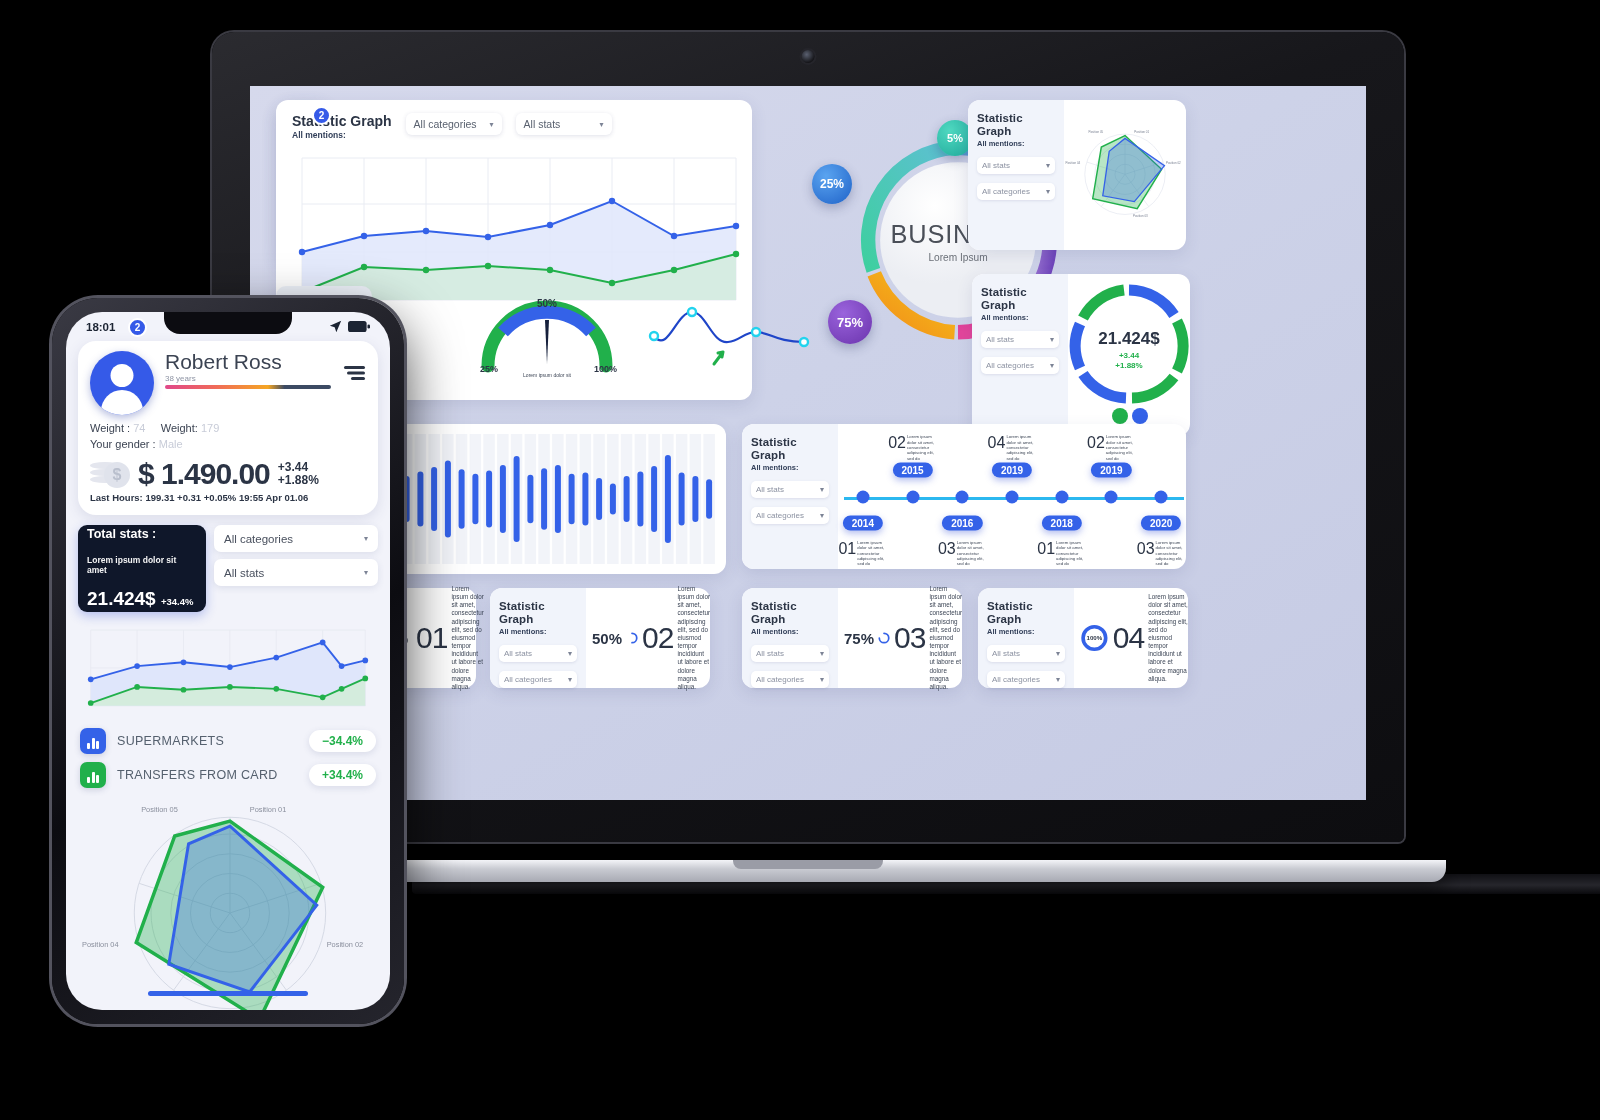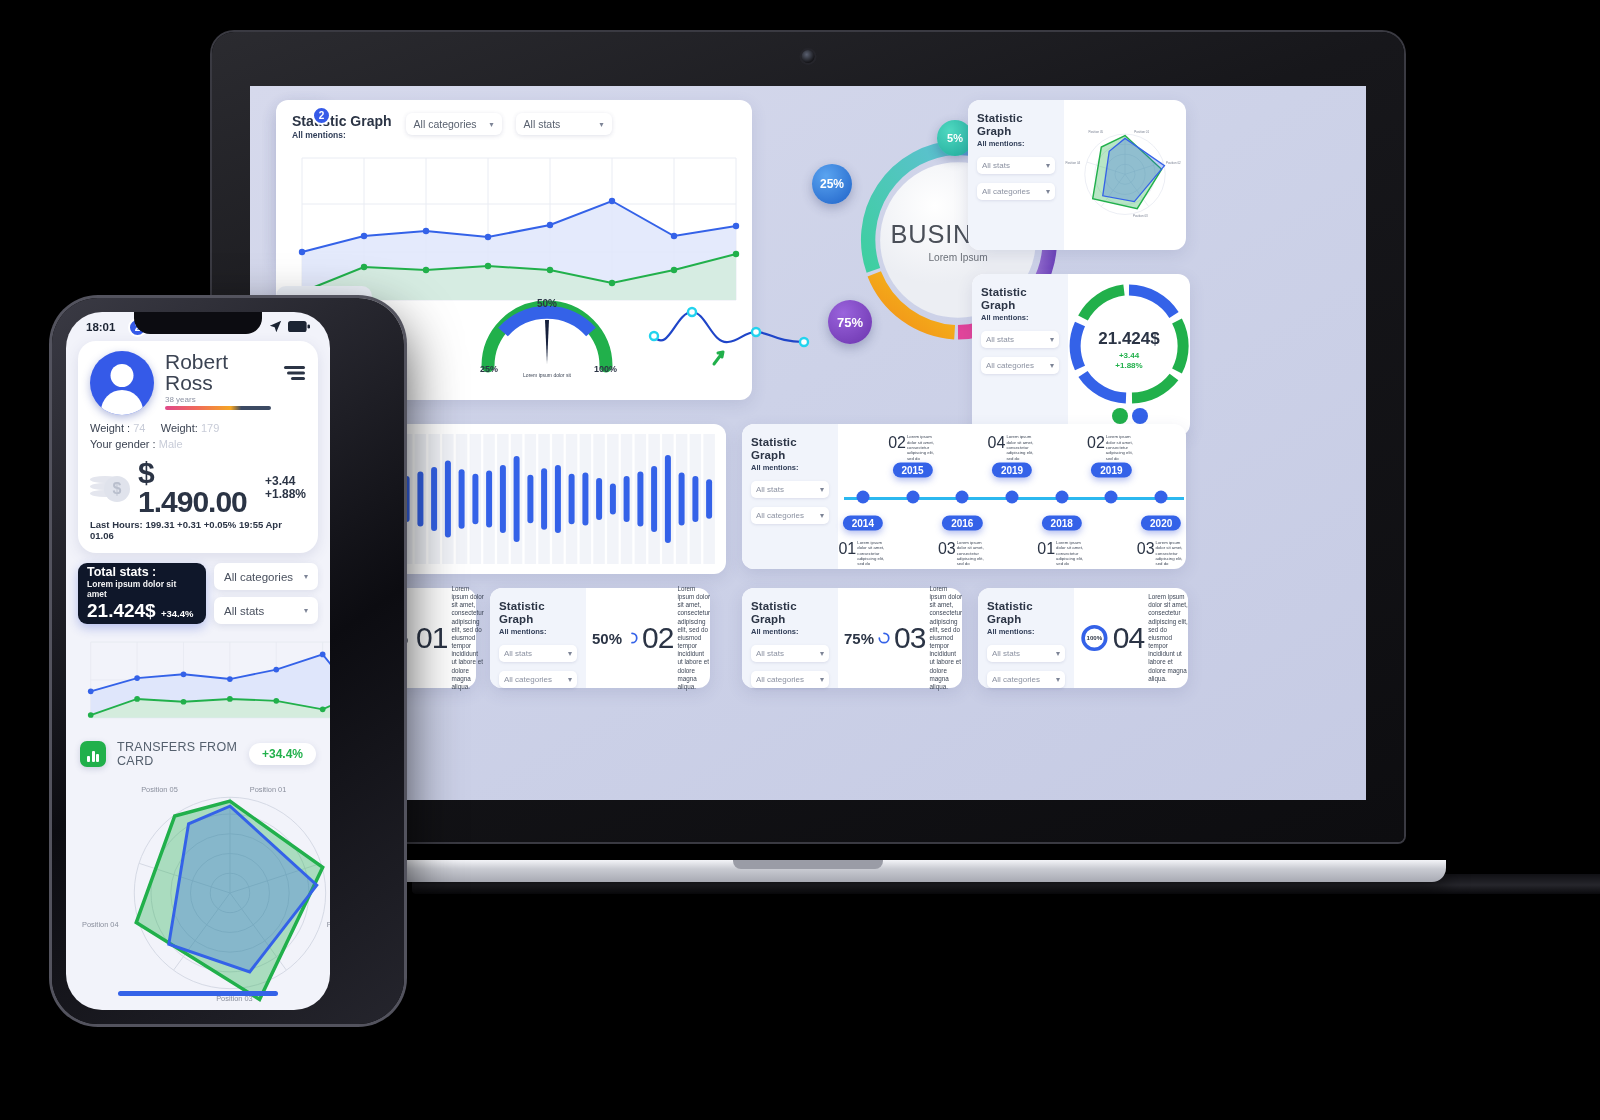--- a/index.html
+++ b/index.html
@@ -59,21 +59,21 @@
   .dd { background:#fff; border-radius:6px; height:22px; min-width:96px;
         display:flex; align-items:center; justify-content:space-between;
         padding:0 8px; font-size:10.5px; color:#59616f;
         box-shadow:0 1px 4px rgba(60,70,120,.16); }
   .chev { font-size: 8px; color:#7d8496; }
 
   
   .phone { position: absolute; left: 52px; top: 298px; width: 352px; height: 726px; }
   .phone-body { position:absolute; inset:0; background:linear-gradient(145deg,#3a3a44,#0c0c11 55%,#25252d);
                 border-radius: 46px; box-shadow: 0 0 0 3px #53535e, 0 22px 55px rgba(0,0,0,.75); }
-  .phone-screen { position:absolute; left:14px; top:14px; width:264px; height:698px;
+  .phone-screen { position:absolute; left:14px; top:14px; width:324px; height:698px;
                   background:#f2f3fa; border-radius:36px; overflow:hidden; }
   .p-notch { position:absolute; left:50%; top:0; transform:translateX(-50%);
              width:128px; height:22px; background:#0c0c11; border-radius:0 0 16px 16px; z-index:5; }
   .statusbar { display:flex; justify-content:space-between; align-items:center;
                padding:8px 20px 0 20px; font-size:11.5px; font-weight:700; color:#1c2433; }
 
   .profile-card { margin:8px 12px 0 12px; background:#fff; border-radius:18px; padding:10px 12px 12px 12px;
                   box-shadow:0 4px 14px rgba(60,70,120,.13); }
   .avatar-lg { width:64px; height:64px; border-radius:50%; background:#355ae8; position:relative;
                box-shadow:0 3px 9px rgba(40,60,160,.35); overflow:hidden; flex:0 0 auto; }
@@ -97,22 +97,22 @@
               background:#e0e3ec; display:flex; align-items:center; justify-content:center;
               font-size:16px; font-weight:700; color:#b9bfcd; }
   .amt { font-size:30px; font-weight:700; color:#2b3445; letter-spacing:-1px; line-height:.95; }
   .delta { font-size:12px; font-weight:700; color:#2b3445; line-height:1.06; }
   .lasth { font-size:9.5px; font-weight:700; color:#2b3445; margin-top:3px; }
 
   .tot { display:flex; gap:8px; margin:10px 12px 0 12px; }
   .tot-blue { background:#0f172a; border-radius:9px; padding:2px 9px; color:#fff; flex:0 0 128px;
               box-shadow:0 4px 11px rgba(40,70,210,.3); }
   .tot-blue .l1 { font-size:12.5px; font-weight:700; }
-  .tot-blue .l2 { font-size:8.5px; font-weight:600; opacity:.95; margin-top:0; }
-  .tot-blue .l3 { font-size:19px; font-weight:700; margin-top:1px; }
+  .tot-blue .l2 { font-size:8.5px; font-weight:600; opacity:.95; margin-top:14px; }
+  .tot-blue .l3 { font-size:19px; font-weight:700; margin-top:13px; }
   .tot-blue .l3 span { font-size:9.5px; }
   .selcol { flex:1; display:flex; flex-direction:column; gap:7px; }
   .sel-w { background:#fff; border-radius:7px; height:27px; display:flex; align-items:center;
            justify-content:space-between; padding:0 10px; font-size:11.5px; color:#49505e;
            box-shadow:0 2px 7px rgba(60,70,120,.12); }
 
   .legend { margin:10px 14px 0 14px; }
   .lrow { display:flex; align-items:center; gap:11px; margin-top:8px; }
   .lico { width:26px; height:26px; border-radius:7px; display:flex; align-items:flex-end;
           justify-content:center; gap:1.5px; padding-bottom:5px; flex:0 0 auto;
@@ -742,20 +742,29 @@
             <circle cx="152" cy="66" r="3"></circle>
             <circle cx="201" cy="68" r="3"></circle>
             <circle cx="250" cy="77" r="3"></circle>
             <circle cx="270" cy="68" r="3"></circle>
             <circle cx="295" cy="57" r="3"></circle>
           </g>
       </svg>
 
       <div class="legend">
         <div class="lrow">
+          <div class="lico" style="background:#3462e8;">
+            <b style="height:6px;"></b>
+              <b style="height:11px;"></b>
+              <b style="height:8px;"></b>
+            </div>
+          <div class="ltext">SUPERMARKETS</div>
+          <div class="lpct">−34.4%</div>
+        </div>
+        <div class="lrow">
           <div class="lico" style="background:#21b04b;">
             <b style="height:6px;"></b>
               <b style="height:11px;"></b>
               <b style="height:8px;"></b>
             </div>
           <div class="ltext">TRANSFERS FROM CARD</div>
           <div class="lpct">+34.4%</div>
         </div>
       </div>
 

